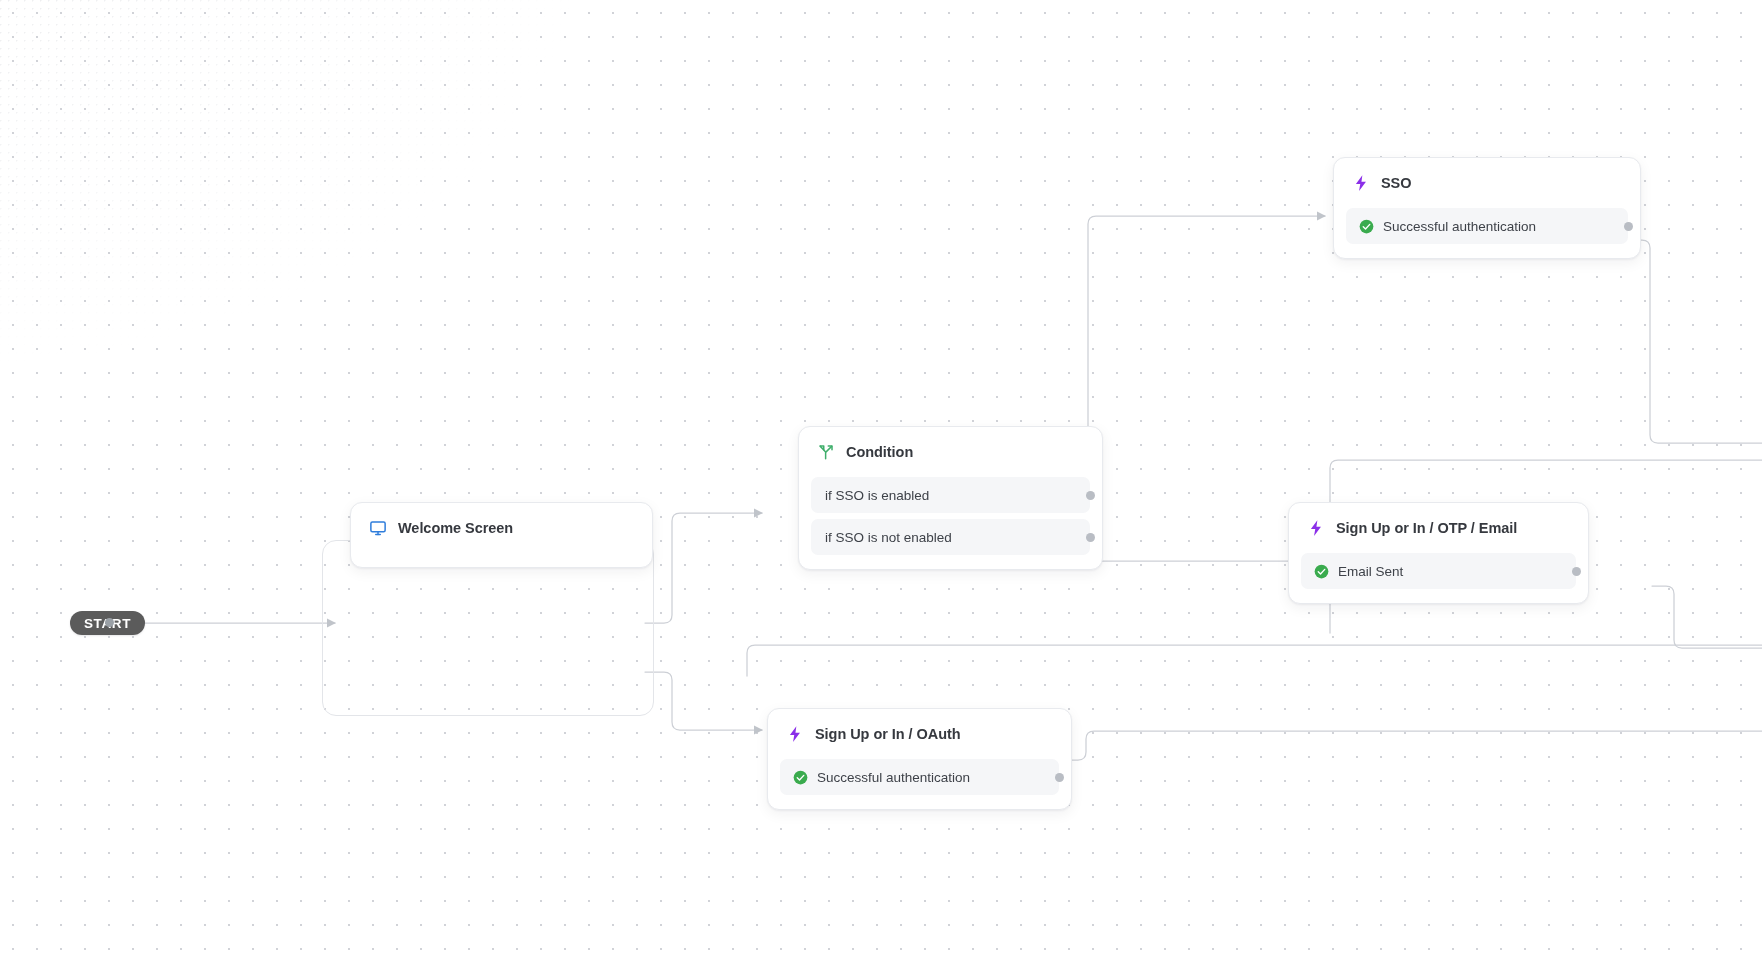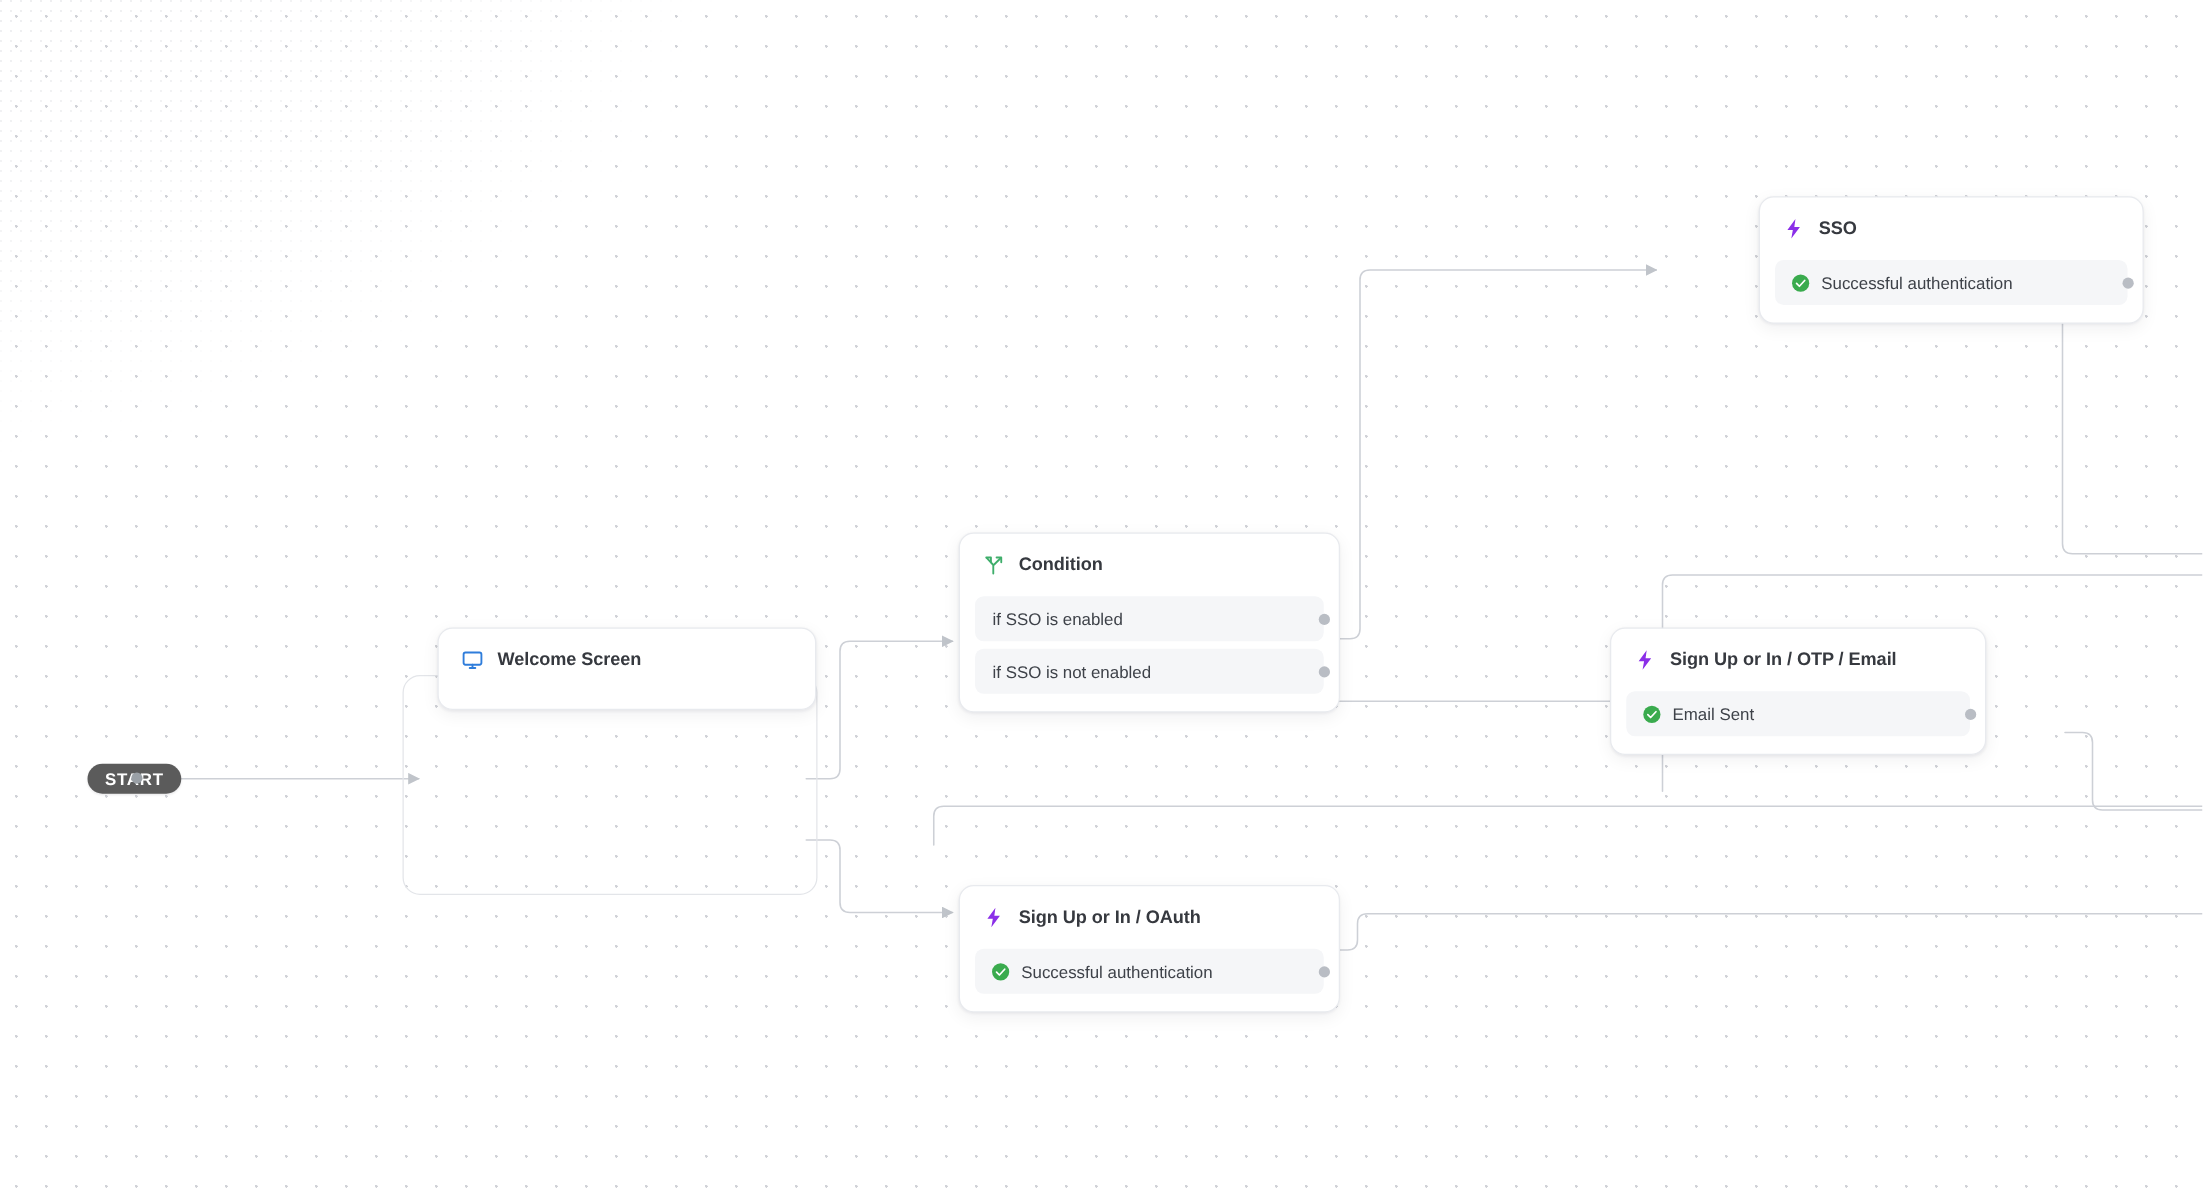--- a/index.html
+++ b/index.html
@@ -146,21 +146,21 @@
     <div class="node-head">
       <svg class="node-icon" viewBox="0 0 24 24" fill="none" stroke="#2f7ddb" stroke-width="2" stroke-linecap="round" stroke-linejoin="round">
         <rect x="2.5" y="4" width="19" height="13" rx="2"></rect>
         <line x1="9" y1="20.5" x2="15" y2="20.5"></line>
         <line x1="12" y1="17" x2="12" y2="20.5"></line>
       </svg>
       <span class="node-title">Welcome Screen</span>
     </div>
   </div>
 
-  <div class="node" style="left:767px;top:426px;width:305px;">
+  <div class="node" style="left:798px;top:426px;width:305px;">
     <div class="node-head">
       <svg class="node-icon" viewBox="0 0 24 24" fill="none" stroke="#3fae6b" stroke-width="2" stroke-linecap="round" stroke-linejoin="round">
         <polyline points="4 4 9 4 9 9"></polyline>
         <path d="M4.5 4.5 L11.5 12 L11.5 21"></path>
         <path d="M12.5 11.5 L19.5 4.5"></path>
         <polyline points="20 9 20 4 15 4"></polyline>
       </svg>
       <span class="node-title">Condition</span>
     </div>
     <div class="rows">
@@ -168,21 +168,21 @@
         <span class="row-label">if SSO is enabled</span>
         <span class="row-handle"></span>
       </div>
       <div class="row">
         <span class="row-label">if SSO is not enabled</span>
         <span class="row-handle"></span>
       </div>
     </div>
   </div>
 
-  <div class="node" style="left:1407px;top:157px;width:308px;">
+  <div class="node" style="left:1333px;top:157px;width:308px;">
     <div class="node-head">
       <svg class="node-icon" viewBox="0 0 24 24" fill="#8b2fe8" stroke="none">
         <path d="M13.8 1.5 L5.2 13.4 H11 L9.4 22.5 L18.6 10.2 H12.6 Z"></path>
       </svg>
       <span class="node-title">SSO</span>
     </div>
     <div class="rows">
       <div class="row with-icon">
         <svg class="row-icon" viewBox="0 0 24 24">
           <circle cx="12" cy="12" r="11" fill="#3aab4e"></circle>

